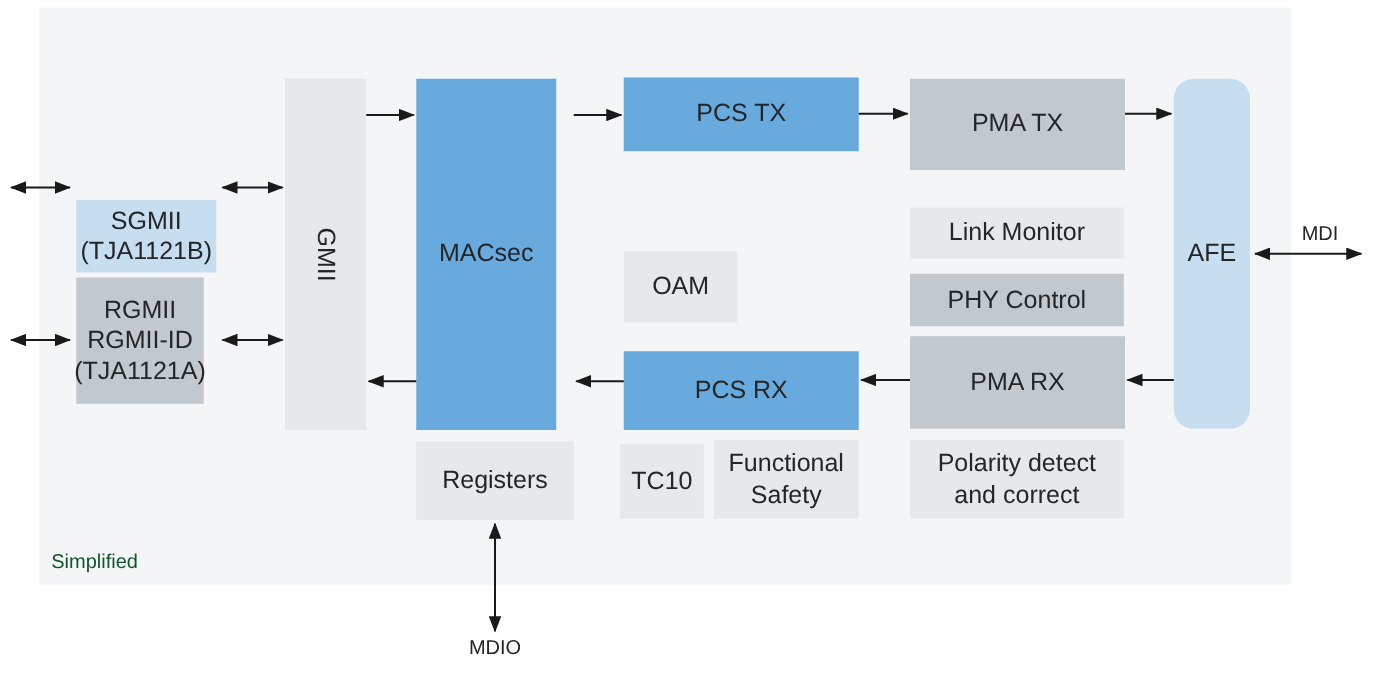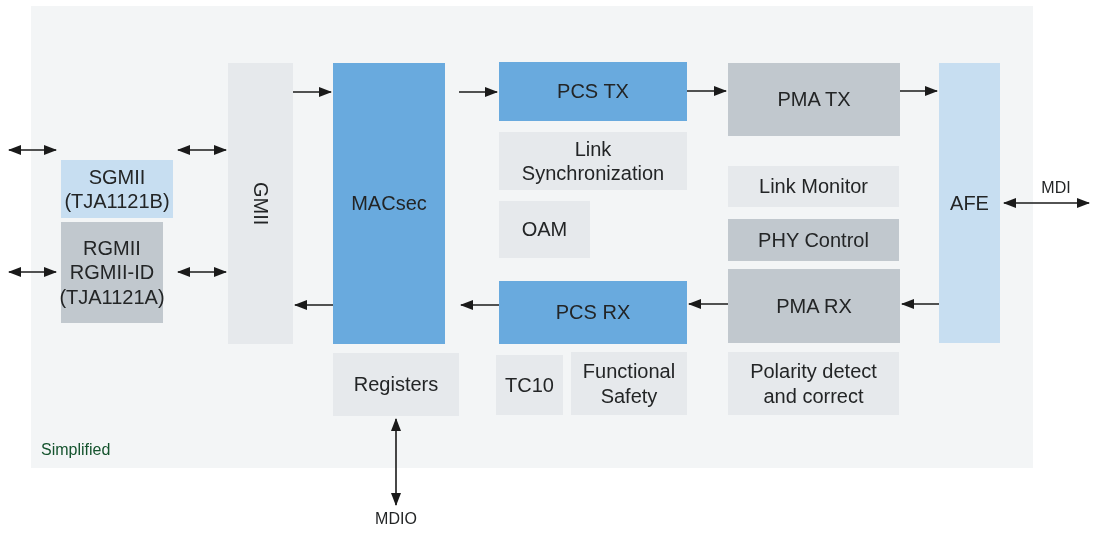--- a/index.html
+++ b/index.html
@@ -35,38 +35,36 @@
 RGMII-ID
 (TJA1121A)</div>
 
   <div class="block lightgray" style="left:228px; top:63px; width:65px; height:281px;">
     <span class="vtext">GMII</span>
   </div>
 
   <div class="block blue" style="left:333px; top:63px; width:112px; height:281px;">MACsec</div>
 
   <div class="block blue" style="left:499px; top:62px; width:188px; height:59px;">PCS TX</div>
-  <div class="block lightgray" style="left:499px; top:132px; width:188px; height:58px;">Link
-Synchronization</div>
   <div class="block lightgray" style="left:499px; top:201px; width:91px; height:57px;">OAM</div>
   <div class="block blue" style="left:499px; top:271px; width:188px; height:63px;margin-top:10px;">PCS RX</div>
   <div class="block lightgray" style="left:496px; top:355px; width:67px; height:60px;">TC10</div>
   <div class="block lightgray" style="left:571px; top:352px; width:116px; height:63px;">Functional
 Safety</div>
 
   <div class="block lightgray" style="left:333px; top:353px; width:126px; height:63px;">Registers</div>
 
   <div class="block gray" style="left:728px; top:63px; width:172px; height:73px;">PMA TX</div>
   <div class="block lightgray" style="left:728px; top:166px; width:171px; height:41px;">Link Monitor</div>
   <div class="block gray" style="left:728px; top:219px; width:171px; height:42px;">PHY Control</div>
   <div class="block gray" style="left:728px; top:269px; width:172px; height:74px;">PMA RX</div>
   <div class="block lightgray" style="left:728px; top:352px; width:171px; height:63px;">Polarity detect
 and correct</div>
 
-  <div class="block lightblue" style="left:939px; top:63px; width:61px; height:280px;">AFE</div>
+  <div class="block lightblue" style="left:939px; top:63px; width:61px; height:280px;border-radius:16px;">AFE</div>
 
   <div class="freelabel" style="left:1028px; top:179px; width:56px;">MDI</div>
   <div class="freelabel" style="left:366px; top:510px; width:60px;">MDIO</div>
   <div class="note" style="left:41px; top:441px;">Simplified</div>
 
   <svg id="arrows" width="1100" height="544" viewBox="0 0 1100 544">
     <defs>
       <marker id="ah" markerUnits="userSpaceOnUse" markerWidth="13" markerHeight="10" refX="12" refY="5" orient="auto-start-reverse">
         <path d="M0,0 L13,5 L0,10 Z" fill="#1a1a1a"></path>
       </marker>

